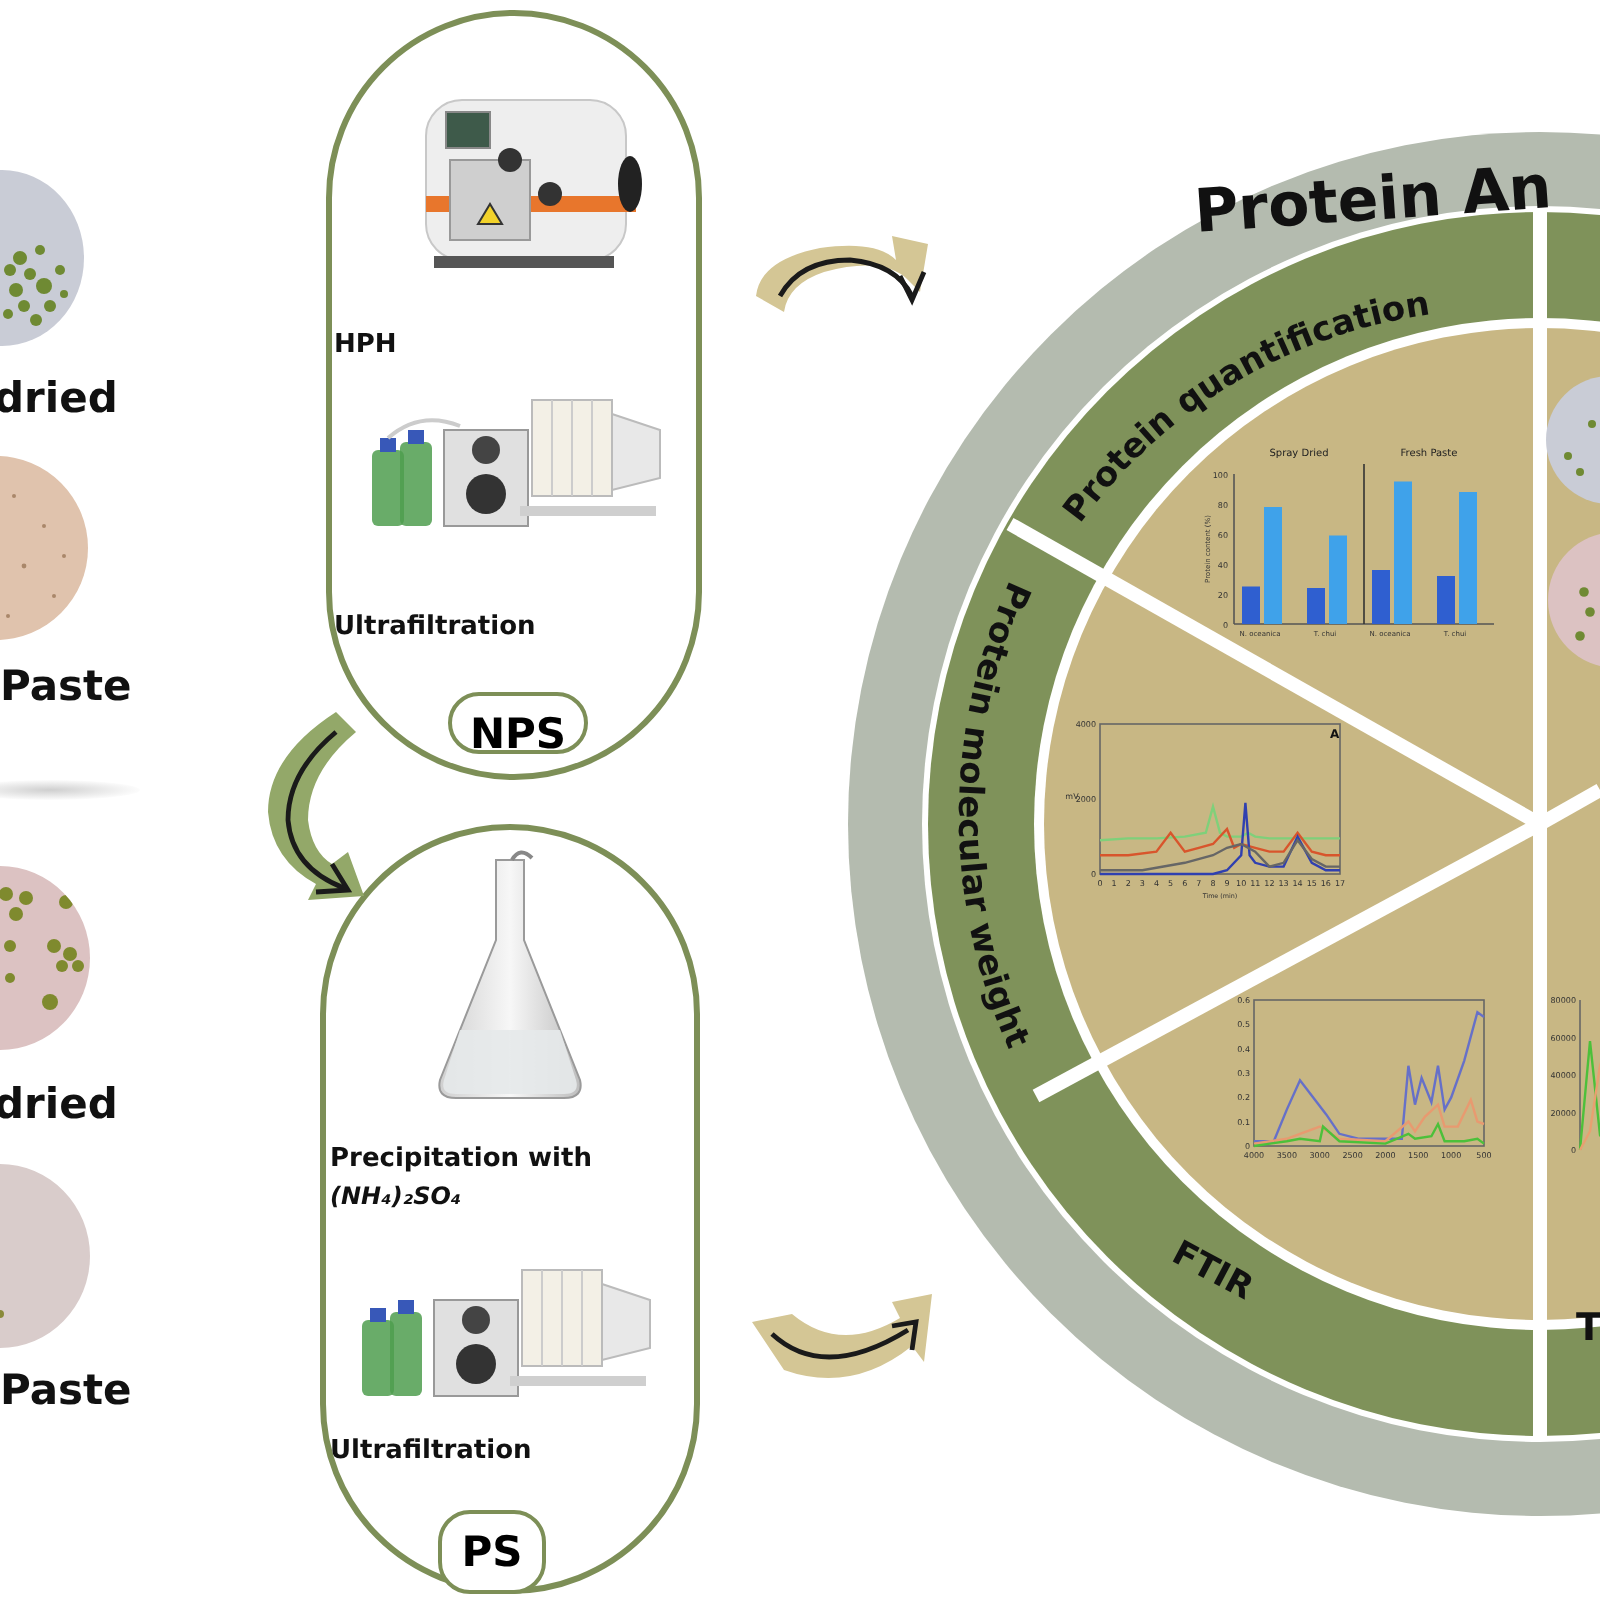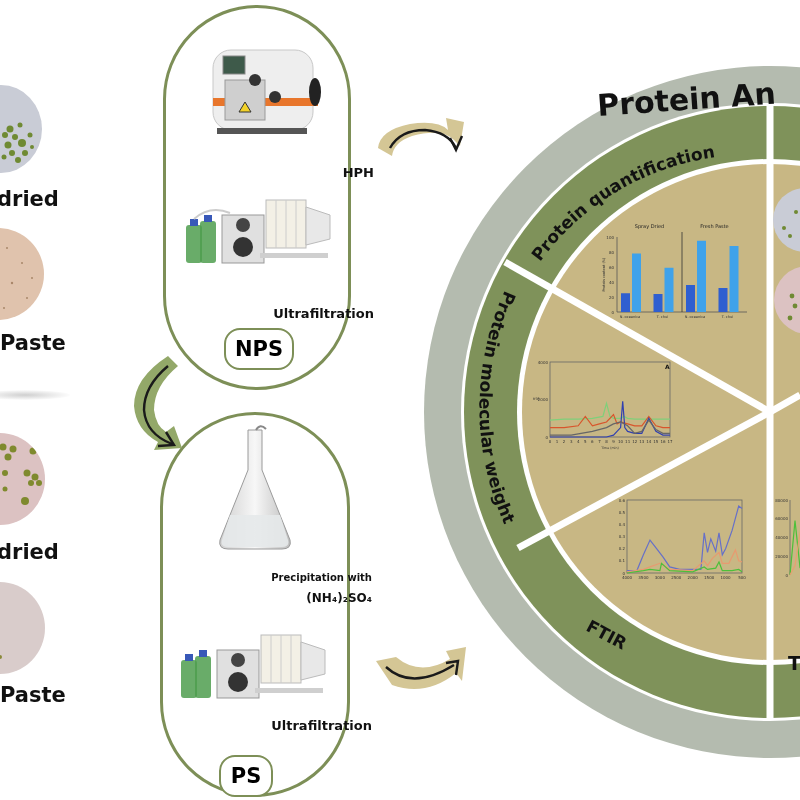--- a/index.html
+++ b/index.html
@@ -3,21 +3,21 @@
 <meta charset="utf-8">
 <style>
   html,body{margin:0;padding:0;background:#fff;}
   body{width:800px;height:800px;position:relative;overflow:hidden;font-family:"DejaVu Sans",sans-serif;}
   .abs{position:absolute;}
   .lbl{position:absolute;font-family:"DejaVu Sans",sans-serif;font-weight:bold;color:#111;white-space:nowrap;}
   .sample-label{font-size:21px;}
   .dish{position:absolute;border-radius:50%;}
   .pill{position:absolute;border:3px solid #7d8f57;border-radius:95px;background:#fff;box-sizing:border-box;}
   .badge{position:absolute;border:2.5px solid #7d8f57;border-radius:16px;background:#fff;font-weight:bold;font-size:21px;text-align:center;box-sizing:border-box;}
-  .step-label{position:absolute;font-weight:bold;font-size:13px;text-align:right;width:207px;color:#111;}
+  .step-label{position:absolute;font-weight:bold;font-size:13px;text-align:left;width:207px;color:#111;}
   svg text{font-family:"DejaVu Sans",sans-serif;}
 </style>
 </head>
 <body>
 
 <div class="dish" style="left:-40px;top:85px;width:82px;height:88px;background:#c9ccd6;overflow:hidden;">
   <svg width="82" height="88">
     <g fill="#6f8a33">
       <circle cx="45" cy="50" r="3"></circle>
         <circle cx="50" cy="44" r="3.5"></circle>
@@ -104,38 +104,38 @@
   <rect x="86" y="5" width="40" height="48" fill="#f3f0e6" stroke="#bbb"></rect>
   <line x1="96" y1="5" x2="96" y2="53" stroke="#ccc"></line>
     <line x1="106" y1="5" x2="106" y2="53" stroke="#ccc"></line>
     <line x1="116" y1="5" x2="116" y2="53" stroke="#ccc"></line>
   <polygon points="126,12 150,20 150,44 126,50" fill="#e8e8e8" stroke="#bbb"></polygon>
   <rect x="80" y="58" width="68" height="5" fill="#cfcfcf"></rect>
   <path d="M14 24 Q30 10 50 18" stroke="#ccc" fill="none" stroke-width="2"></path>
 </svg>
 <div class="step-label" style="left:167px;top:306px;">Ultrafiltration</div>
 
-<div class="badge" style="left:224px;top:328px;width:70px;height:42px;line-height:38px;">NPS</div>
+<div class="badge" style="left:224px;top:346px;width:70px;height:31px;line-height:38px;">NPS</div>
 
 <div class="pill" style="left:160px;top:412px;width:190px;height:385px;"></div>
 
 <svg class="abs" style="left:210px;top:425px;" width="90" height="130">
   <defs>
     <linearGradient id="fg" x1="0" x2="1">
         <stop offset="0" stop-color="#cfcfcf"></stop>
         <stop offset="0.5" stop-color="#f7f7f7"></stop>
         <stop offset="1" stop-color="#bdbdbd"></stop>
       </linearGradient>
   </defs>
   <path d="M38 5 L52 5 L52 45 L80 115 Q82 124 72 124 L18 124 Q8 124 10 115 L38 45 Z" fill="url(#fg)" stroke="#9a9a9a"></path>
   <path d="M20 90 L70 90 L78 115 Q80 122 72 122 L18 122 Q10 122 12 115 Z" fill="#e6e9ea" opacity="0.9"></path>
   <path d="M46 5 Q50 -2 56 4" stroke="#888" fill="none" stroke-width="2"></path>
 </svg>
-<div class="step-label" style="left:165px;top:572px;font-size:10px;">Precipitation with</div>
-<div class="step-label" style="left:165px;top:591px;font-size:12px;">(NH₄)₂SO₄</div>
+<div class="step-label" style="left:165px;top:572px;font-size:13px;">Precipitation with</div>
+<div class="step-label" style="left:165px;top:591px;font-size:12px;font-style:italic;">(NH₄)₂SO₄</div>
 
 <svg class="abs" style="left:175px;top:630px;" width="160" height="75">
   <rect x="6" y="30" width="16" height="38" rx="3" fill="#4f9e4f" opacity="0.85"></rect>
   <rect x="10" y="24" width="8" height="7" fill="#3858b8"></rect>
   <rect x="20" y="26" width="16" height="42" rx="3" fill="#4f9e4f" opacity="0.85"></rect>
   <rect x="24" y="20" width="8" height="7" fill="#3858b8"></rect>
   <rect x="42" y="20" width="42" height="48" fill="#e0e0e0" stroke="#999"></rect>
   <circle cx="63" cy="52" r="10" fill="#333"></circle>
   <circle cx="63" cy="30" r="7" fill="#444"></circle>
   <rect x="86" y="5" width="40" height="48" fill="#f3f0e6" stroke="#bbb"></rect>

